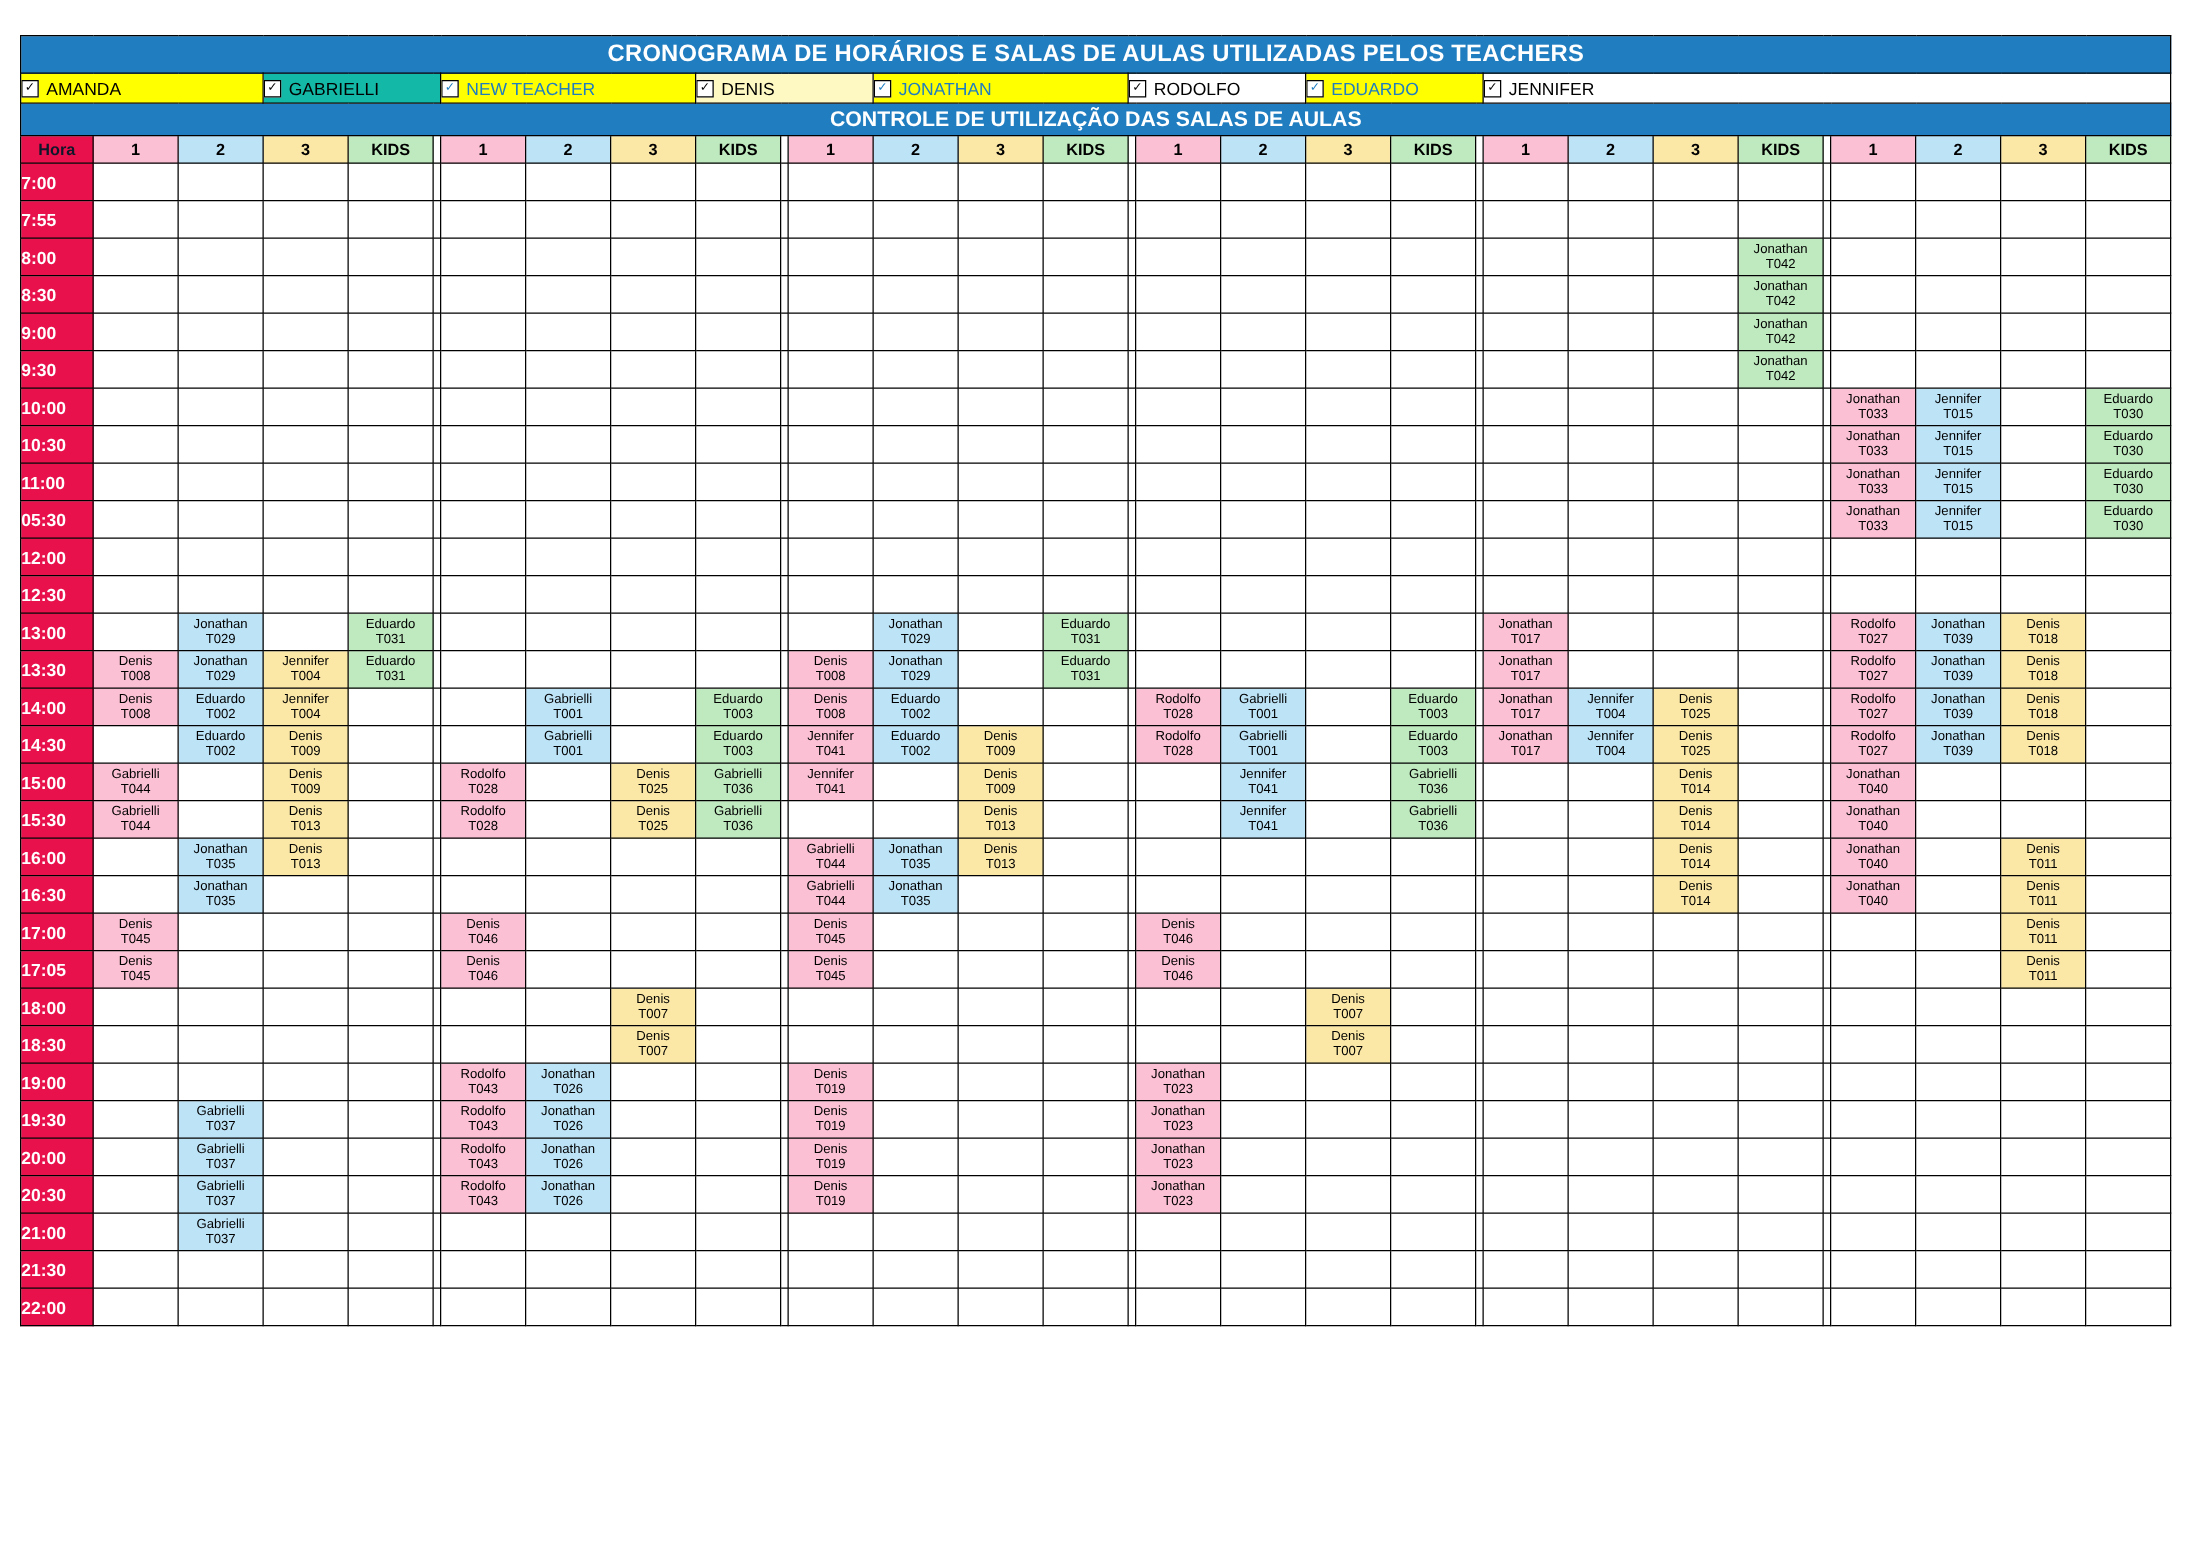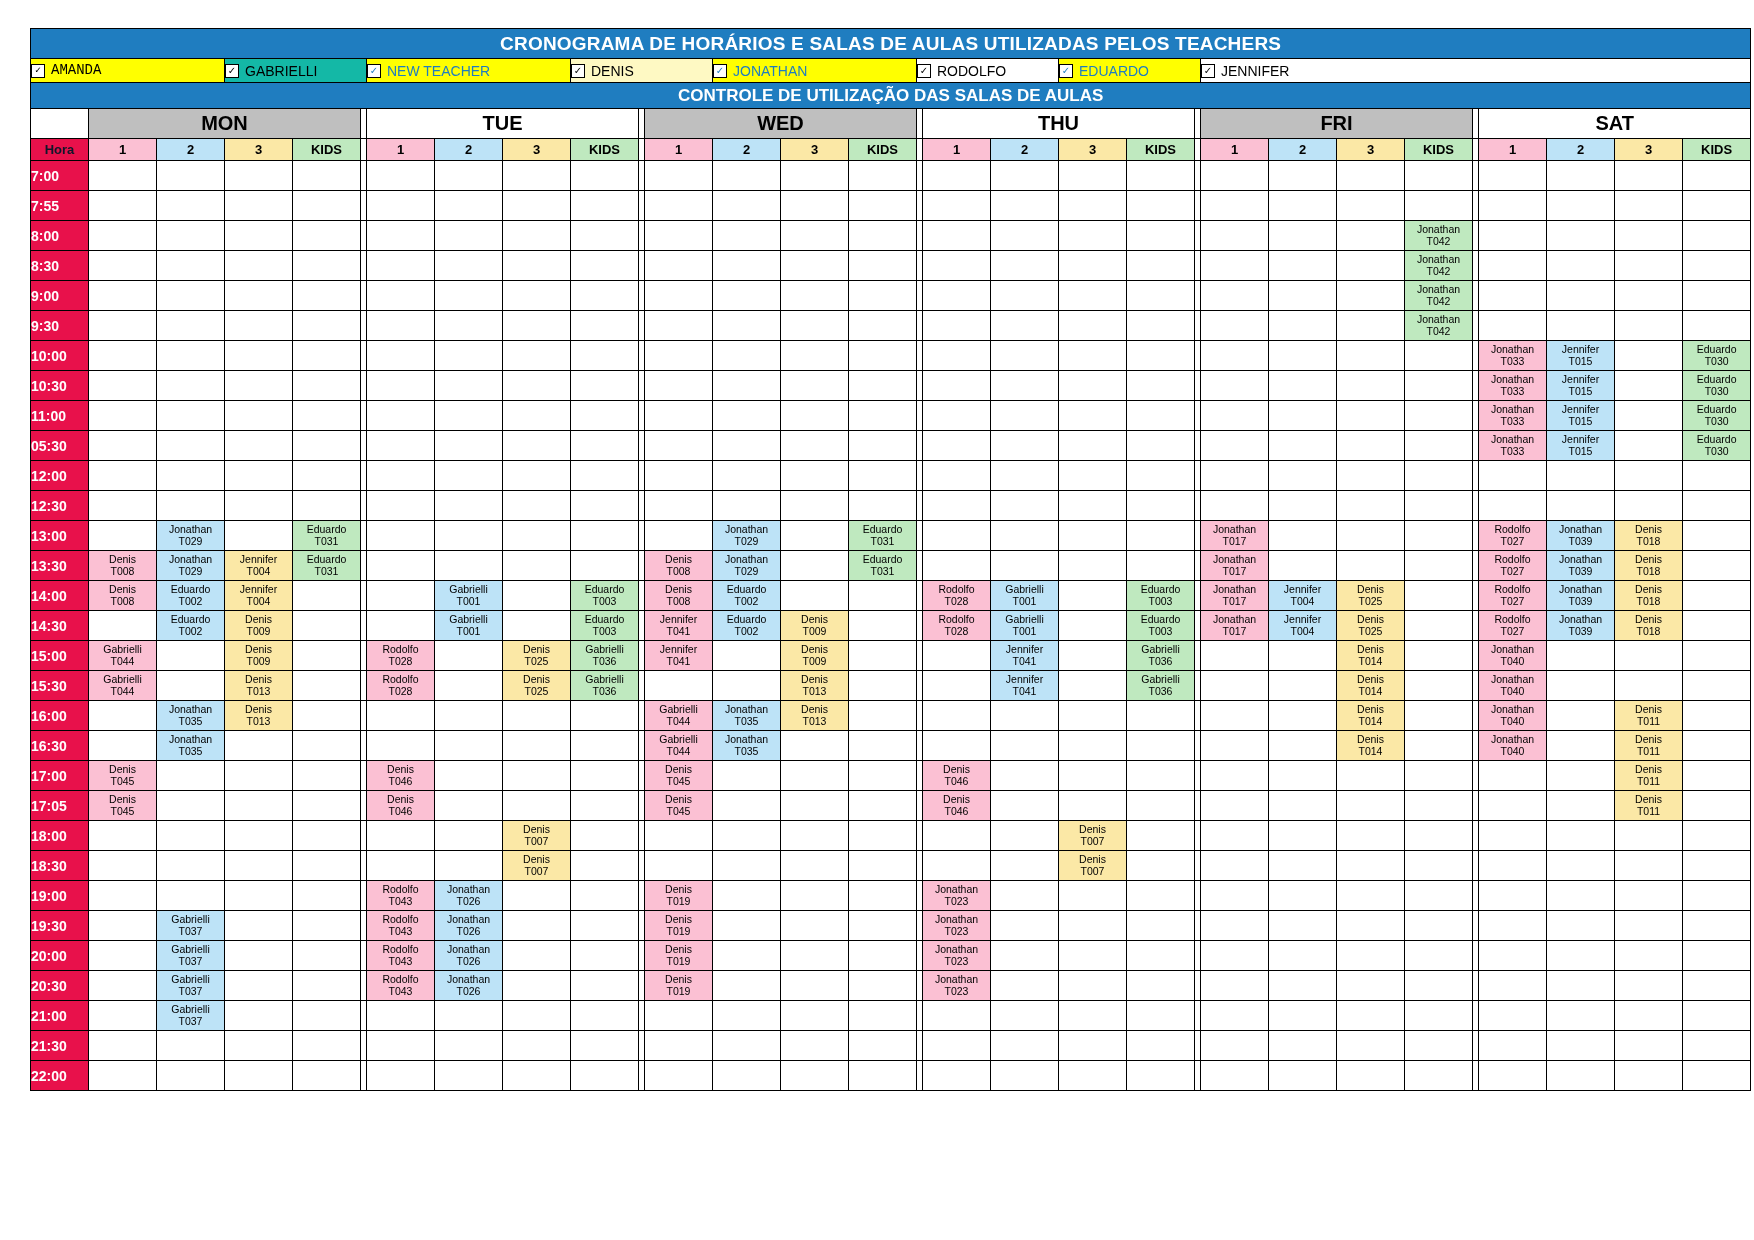--- a/index.html
+++ b/index.html
@@ -1,17 +1,17 @@
 <!DOCTYPE html>
 <html><head>
 <meta charset="utf-8">
 <style>
   html,body{margin:0;padding:0;background:#ffffff;}
   body{font-family:"Liberation Sans",sans-serif;}
-  #sheet{width:1754px;height:1240px;position:relative;box-sizing:border-box;padding:28px 30px 0 30px;}
+  #sheet{width:1754px;height:1240px;position:relative;box-sizing:border-box;padding:28px 30px 0 16px;}
   table.grid{border-collapse:collapse;table-layout:fixed;width:1694px;}
   table.grid td,table.grid th{border:1px solid #000;padding:0;margin:0;box-sizing:border-box;}
   .title-bar{background:#1F7DC0;color:#ffffff;font-weight:bold;font-size:19px;text-align:center;height:30px;letter-spacing:.2px;}
   .subtitle-bar{background:#1F7DC0;color:#ffffff;font-weight:bold;font-size:17px;text-align:center;height:26px;}
   .teacher-row td{height:24px;font-size:14px;}
   .tch{padding-left:6px;white-space:nowrap;overflow:hidden;}
   .tch .cb{display:inline-block;width:12px;height:12px;border:1px solid #000;background:#fff;font-size:10px;line-height:11px;text-align:center;vertical-align:middle;margin-right:6px;}
   .tch span.nm{vertical-align:middle;}
   .day-head{font-weight:bold;font-size:20px;text-align:center;height:30px;}
   .day-gray{background:#BFBFBF;}
@@ -69,47 +69,33 @@
         <col style="width: 68px;">
         <col style="width: 68px;">
         <col style="width: 68px;">
         <col style="width: 68px;">
       </colgroup>
     <tbody id="tbody">
         <tr>
           <td colspan="30" class="title-bar">CRONOGRAMA DE HORÁRIOS E SALAS DE AULAS UTILIZADAS PELOS TEACHERS</td>
         </tr>
         <tr class="teacher-row">
-          <td colspan="3" class="tch" style="background: rgb(255, 255, 0); color: rgb(0, 0, 0); font-family: Liberation Mono, monospace;"><span class="cb">✓</span><span class="nm">AMANDA</span></td>
+          <td colspan="3" class="tch" style="background: rgb(255, 255, 0); color: rgb(0, 0, 0);"><span class="cb">✓</span><span class="nm">AMANDA</span></td>
           <td colspan="3" class="tch" style="background: #14b8a6; color: rgb(0, 0, 0);"><span class="cb">✓</span><span class="nm">GABRIELLI</span></td>
           <td colspan="3" class="tch" style="background: rgb(255, 255, 0); color: rgb(31, 125, 192);"><span class="cb">✓</span><span class="nm">NEW TEACHER</span></td>
           <td colspan="3" class="tch" style="background: #fef9c3; color: rgb(0, 0, 0);"><span class="cb">✓</span><span class="nm">DENIS</span></td>
           <td colspan="3" class="tch" style="background: rgb(255, 255, 0); color: rgb(31, 125, 192);"><span class="cb">✓</span><span class="nm">JONATHAN</span></td>
           <td colspan="3" class="tch" style="background: rgb(255, 255, 255); color: rgb(0, 0, 0);"><span class="cb">✓</span><span class="nm">RODOLFO</span></td>
           <td colspan="3" class="tch" style="background: rgb(255, 255, 0); color: rgb(31, 125, 192);"><span class="cb">✓</span><span class="nm">EDUARDO</span></td>
           <td colspan="9" class="tch" style="background: rgb(255, 255, 255); color: rgb(0, 0, 0);"><span class="cb">✓</span><span class="nm">JENNIFER</span></td>
         </tr>
         <tr>
           <td colspan="30" class="subtitle-bar">CONTROLE DE UTILIZAÇÃO DAS SALAS DE AULAS</td>
         </tr>
         <tr>
-          <td class="day-head day-white"></td>
-          <td colspan="4" class="day-head day-gray">MON</td>
-          <td class="sep"></td>
-          <td colspan="4" class="day-head day-white">TUE</td>
-          <td class="sep"></td>
-          <td colspan="4" class="day-head day-gray">WED</td>
-          <td class="sep"></td>
-          <td colspan="4" class="day-head day-white">THU</td>
-          <td class="sep"></td>
-          <td colspan="4" class="day-head day-gray">FRI</td>
-          <td class="sep"></td>
-          <td colspan="4" class="day-head day-white">SAT</td>
-        </tr>
-        <tr>
           <td class="hora-cell room-head">Hora</td>
           <td class="room-head r1">1</td>
           <td class="room-head r2">2</td>
           <td class="room-head r3">3</td>
           <td class="room-head rk">KIDS</td>
           <td class="sep"></td>
           <td class="room-head r1">1</td>
           <td class="room-head r2">2</td>
           <td class="room-head r3">3</td>
           <td class="room-head rk">KIDS</td>

